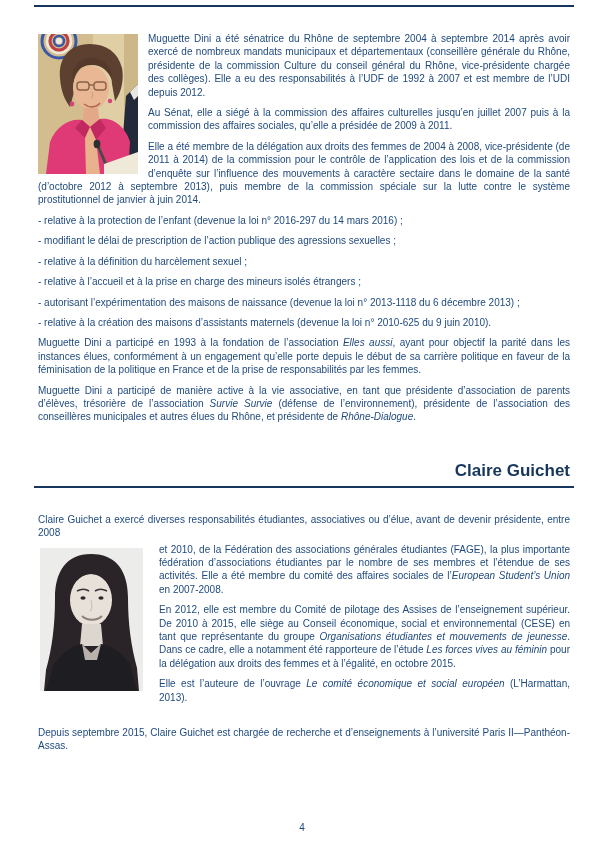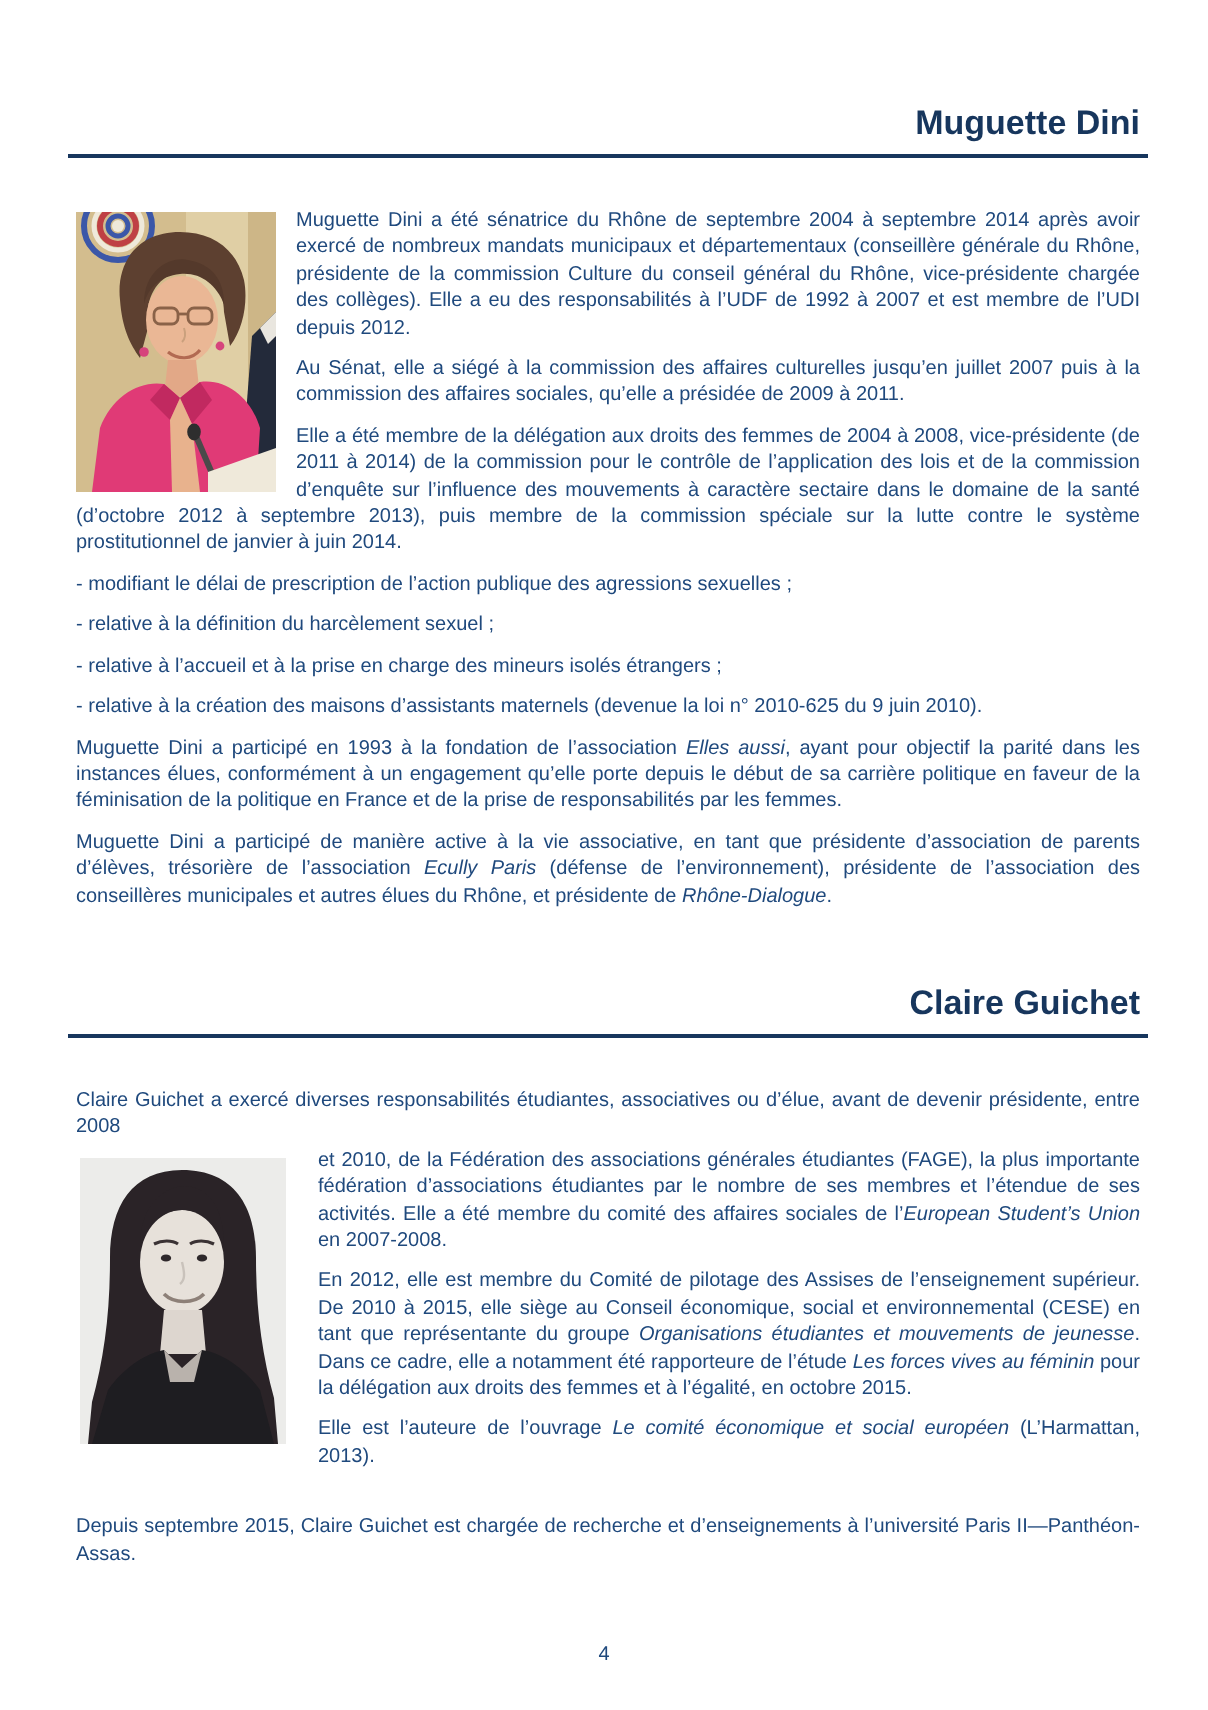--- a/index.html
+++ b/index.html
@@ -54,21 +54,20 @@
     color: #1F497D;
   }
 </style>
 </head>
 <body>
 
 <div class="page">
   <div class="content">
 
     <section>
-      <h1 class="heading first">Muguette Dini</h1>
       <div class="rule"></div>
 
       <div class="flow">
         <div class="photo dini">
           <svg viewBox="0 0 100 140" width="100" height="140" aria-hidden="true">
             <rect width="100" height="140" fill="#d3bd8e"></rect>
             <rect x="55" width="31" height="140" fill="#e0cfa5"></rect>
             <rect x="86" width="14" height="140" fill="#cdb687"></rect>
             <g>
               <circle cx="21" cy="7" r="17" fill="none" stroke="#3b57a8" stroke-width="3"></circle>
@@ -97,26 +96,28 @@
             <path d="M62 85 L52 93 L58 106 L68 94 Z" fill="#c12960"></path>
             <path d="M52 93 L58 106 L62 140 L48 140 L47 104 Z" fill="#e8b28d"></path>
             <line x1="72" y1="140" x2="60" y2="112" stroke="#4a4a4a" stroke-width="3"></line>
             <ellipse cx="59" cy="110" rx="3.4" ry="4.2" fill="#2e2e2e"></ellipse>
             <path d="M66 130 L100 118 L100 140 L66 140 Z" fill="#efe9da"></path>
           </svg>
         </div>
         <p class="para">Muguette Dini a été sénatrice du Rhône de septembre 2004 à septembre 2014 après avoir exercé de nombreux mandats municipaux et départementaux (conseillère générale du Rhône, présidente de la commission Culture du conseil général du Rhône, vice-présidente chargée des collèges). Elle a eu des responsabilités à l’UDF de 1992 à 2007 et est membre de l’UDI depuis 2012.</p>
         <p class="para">Au Sénat, elle a siégé à la commission des affaires culturelles jusqu’en juillet 2007 puis à la commission des affaires sociales, qu’elle a présidée de 2009 à 2011.</p>
         <p class="para">Elle a été membre de la délégation aux droits des femmes de 2004 à 2008, vice-présidente (de 2011 à 2014) de la commission pour le contrôle de l’application des lois et de la commission d’enquête sur l’influence des mouvements à caractère sectaire dans le domaine de la santé (d’octobre 2012 à septembre 2013), puis membre de la commission spéciale sur la lutte contre le système prostitutionnel de janvier à juin 2014.</p>
+        <p class="para law">- relative à la protection de l’enfant (devenue la loi n° 2016-297 du 14 mars 2016) ;</p>
         <p class="para law">- modifiant le délai de prescription de l’action publique des agressions sexuelles ;</p>
         <p class="para law">- relative à la définition du harcèlement sexuel ;</p>
         <p class="para law">- relative à l’accueil et à la prise en charge des mineurs isolés étrangers ;</p>
+        <p class="para law">- autorisant l’expérimentation des maisons de naissance (devenue la loi n° 2013-1118 du 6 décembre 2013) ;</p>
         <p class="para law">- relative à la création des maisons d’assistants maternels (devenue la loi n° 2010-625 du 9 juin 2010).</p>
         <p class="para">Muguette Dini a participé en 1993 à la fondation de l’association <i>Elles aussi</i>, ayant pour objectif la parité dans les instances élues, conformément à un engagement qu’elle porte depuis le début de sa carrière politique en faveur de la féminisation de la politique en France et de la prise de responsabilités par les femmes.</p>
-        <p class="para">Muguette Dini a participé de manière active à la vie associative, en tant que présidente d’association de parents d’élèves, trésorière de l’association <i>Ecully Paris</i> (défense de l’environnement), présidente de l’association des conseillères municipales et autres élues du Rhône, et présidente de <i>Rhône-Dialogue</i>.</p>
+        <p class="para">Muguette Dini a participé de manière active à la vie associative, en tant que présidente d’association de parents d’élèves, trésorière de l’association <i>Survie Survie</i> (défense de l’environnement), présidente de l’association des conseillères municipales et autres élues du Rhône, et présidente de <i>Rhône-Dialogue</i>.</p>
       </div>
     </section>
 
     <section>
       <h1 class="heading second">Claire Guichet</h1>
       <div class="rule"></div>
 
       <div class="flow">
         <p class="para firstline">Claire Guichet a exercé diverses responsabilités étudiantes, associatives ou d’élue, avant de devenir présidente, entre 2008</p>
         <div>

